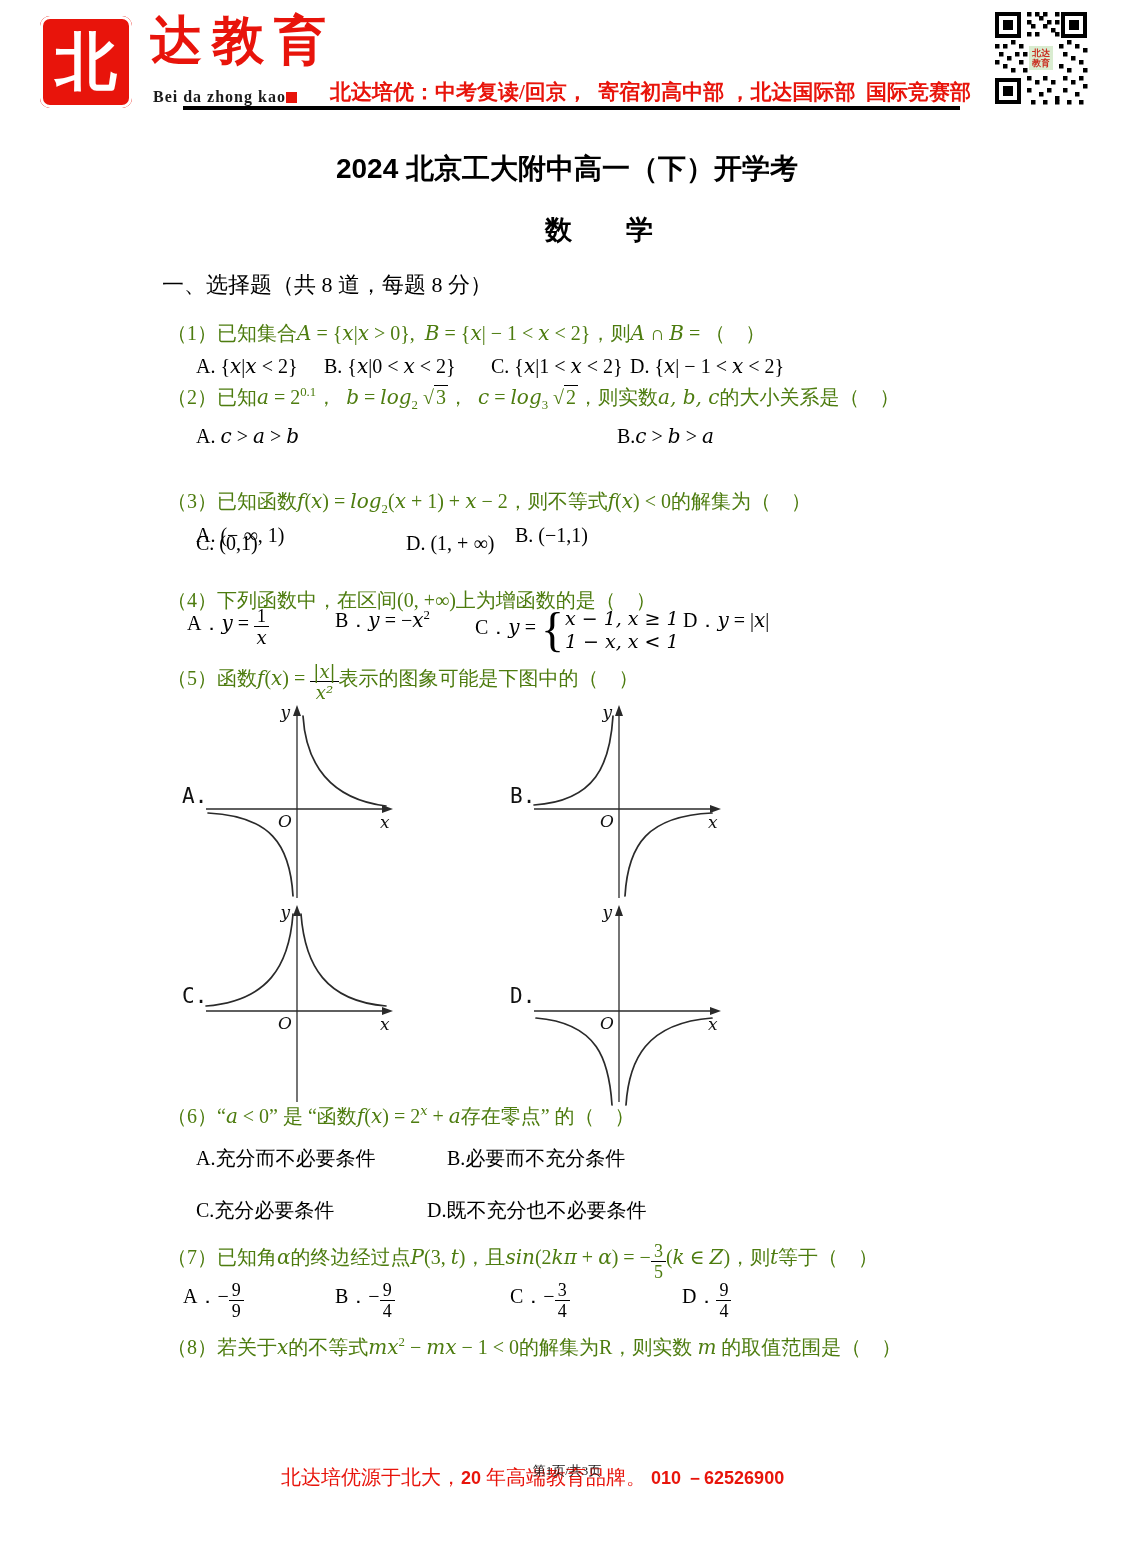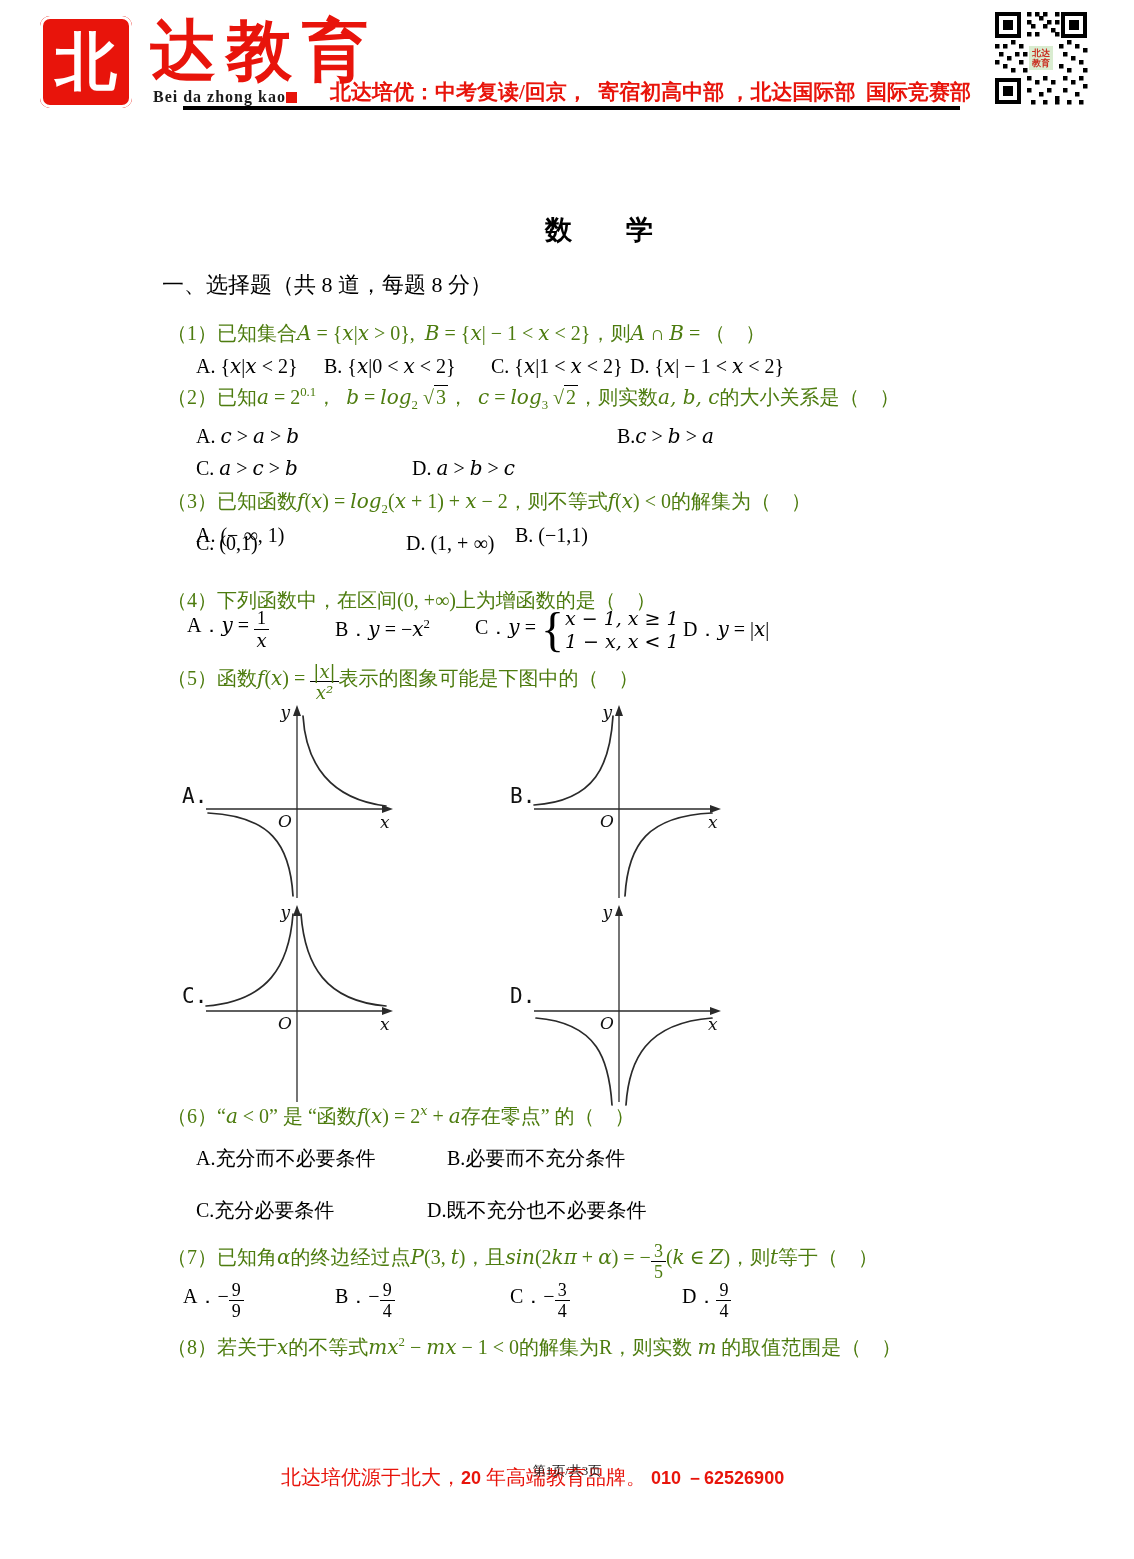--- a/index.html
+++ b/index.html
@@ -5,39 +5,39 @@
   :root{ --red:#e8140b; }
   html,body{margin:0;padding:0;background:#ffffff;}
   .page{position:relative;width:1134px;height:1559px;margin:0 auto;background:#fff;
         font-family:"Liberation Serif","DejaVu Serif",serif;color:#111;overflow:hidden;}
 
   
   .seal{position:absolute;left:40px;top:16px;width:92px;height:92px;background:var(--red);
         border-radius:10px;box-shadow:inset 0 0 0 3px #fff, inset 0 0 0 7px var(--red);
         display:flex;align-items:center;justify-content:center;}
   .seal span{color:#fff;font-size:62px;font-weight:700;line-height:1;}
-  .brand{position:absolute;left:150px;top:6px;font-size:66px;font-weight:700;color:var(--red);
+  .brand{position:absolute;left:150px;top:6px;font-size:52px;font-weight:700;color:var(--red);
          letter-spacing:10px;font-family:"Liberation Serif",serif;}
   .brand-sub{position:absolute;left:153px;top:88px;font-size:16px;font-weight:700;color:#1b1b1b;
              letter-spacing:1px;display:flex;align-items:center;gap:0;}
   .brand-sq{display:inline-block;width:11px;height:11px;background:var(--red);}
   .tagline{position:absolute;left:330px;top:78px;font-size:21px;font-weight:700;color:var(--red);white-space:pre;}
   .hrule{position:absolute;left:183px;top:106px;width:777px;height:4px;background:#000;}
   .qr{position:absolute;left:993px;top:10px;width:96px;height:96px;}
 
   
   .title{position:absolute;left:0;top:150px;width:100%;text-align:center;font-size:28px;font-weight:700;
          font-family:"Liberation Sans","DejaVu Sans",sans-serif;color:#000;}
   .subject{position:absolute;left:0;top:212px;width:100%;text-align:center;font-size:27px;font-weight:700;
          font-family:"Liberation Sans","DejaVu Sans",sans-serif;color:#000;padding-left:32px;}
   .section{position:absolute;left:162px;top:270px;font-size:22px;color:#000;white-space:pre;}
 
   
   .line{position:absolute;left:167px;font-size:20px;white-space:pre;color:#4d7c0f;}
-  .optrow{position:absolute;font-size:20px;display:flex;align-items:center;color:#000;}
+  .optrow{position:absolute;font-size:20px;display:flex;align-items:flex-start;color:#000;}
   .opt{flex:none;white-space:pre;display:inline-block;}
   .mi{font-style:italic;font-family:"DejaVu Serif","Liberation Serif",serif;}
   .olabel{font-style:normal;}
   sup{font-size:64%;line-height:0;}
   sub{font-size:64%;line-height:0;}
 
   .frac{display:inline-block;text-align:center;vertical-align:-0.8em;line-height:1.08;font-size:18px;}
   .fn{display:block;border-bottom:1.4px solid #000;padding:0 3px;}
   .fd{display:block;padding-top:1px;}
 
@@ -152,39 +152,36 @@
           <rect x="82" y="82" width="4.5" height="4.5"></rect>
           <rect x="74" y="90" width="4.5" height="4.5"></rect>
           <rect x="86" y="90" width="4.5" height="4.5"></rect>
         </g>
       <rect x="36" y="36" width="24" height="24" fill="#d9ecd0"></rect>
       <text x="48" y="46" font-size="9" fill="#c92a1d" text-anchor="middle" font-weight="bold">北达</text>
       <text x="48" y="56" font-size="9" fill="#c92a1d" text-anchor="middle" font-weight="bold">教育</text>
     </svg>
   </div>
 
+  <div class="title">2024 北京工大附中高一（下）开学考</div>
   <div class="subject">数　　学</div>
   <div class="section">一、选择题（共 8 道，每题 8 分）</div>
 
   <div class="line" style="top:320px">（1）已知集合<span class="mi">A</span> = {<span class="mi">x</span>|<span class="mi">x</span> &gt; 0},  <span class="mi">B</span> = {<span class="mi">x</span>| − 1 &lt; <span class="mi">x</span> &lt; 2}，则<span class="mi">A</span> ∩ <span class="mi">B</span> = （    ）</div>
   <div class="optrow" style="top:354px;left:196px">
     <span class="opt" style="width:128px"><span class="olabel">A. </span>{<span class="mi">x</span>|<span class="mi">x</span> &lt; 2}</span>
     <span class="opt" style="width:167px"><span class="olabel">B. </span>{<span class="mi">x</span>|0 &lt; <span class="mi">x</span> &lt; 2}</span>
     <span class="opt" style="width:139px"><span class="olabel">C. </span>{<span class="mi">x</span>|1 &lt; <span class="mi">x</span> &lt; 2}</span>
     <span class="opt"><span class="olabel">D. </span>{<span class="mi">x</span>| − 1 &lt; <span class="mi">x</span> &lt; 2}</span>
   </div>
 
   <div class="line" style="top:384px">（2）已知<span class="mi">a</span> = 2<sup>0.1</sup>，  <span class="mi">b</span> = <span class="mi">log</span><sub>2</sub> <span class="sqrt"><span class="rad">√</span><span class="radbody">3</span></span>，  <span class="mi">c</span> = <span class="mi">log</span><sub>3</sub> <span class="sqrt"><span class="rad">√</span><span class="radbody">2</span></span>，则实数<span class="mi">a, b, c</span>的大小关系是（    ）</div>
   <div class="optrow" style="top:424px;left:196px">
     <span class="opt" style="width:421px"><span class="olabel">A. </span><span class="mi">c</span> &gt; <span class="mi">a</span> &gt; <span class="mi">b</span></span>
     <span class="opt"><span class="olabel">B.</span><span class="mi">c</span> &gt; <span class="mi">b</span> &gt; <span class="mi">a</span></span>
-  </div>
-  <div class="optrow" style="top:456px;left:196px">
-    <span class="opt" style="width:216px"><span class="olabel">C. </span><span class="mi">a</span> &gt; <span class="mi">c</span> &gt; <span class="mi">b</span></span>
-    <span class="opt"><span class="olabel">D. </span><span class="mi">a</span> &gt; <span class="mi">b</span> &gt; <span class="mi">c</span></span>
   </div>
 
   <div class="line" style="top:488px">（3）已知函数<span class="mi">f</span>(<span class="mi">x</span>) = <span class="mi">log</span><sub>2</sub>(<span class="mi">x</span> + 1) + <span class="mi">x</span> − 2，则不等式<span class="mi">f</span>(<span class="mi">x</span>) &lt; 0的解集为（    ）</div>
   <div class="optrow" style="top:524px;left:196px">
     <span class="opt" style="width:319px"><span class="olabel">A. </span>(− ∞, 1)</span>
     <span class="opt"><span class="olabel">B. </span>(−1,1)</span>
   </div>
   <div class="optrow" style="top:532px;left:196px">
     <span class="opt" style="width:210px"><span class="olabel">C. </span>(0,1)</span>
     <span class="opt"><span class="olabel">D. </span>(1, + ∞)</span>

